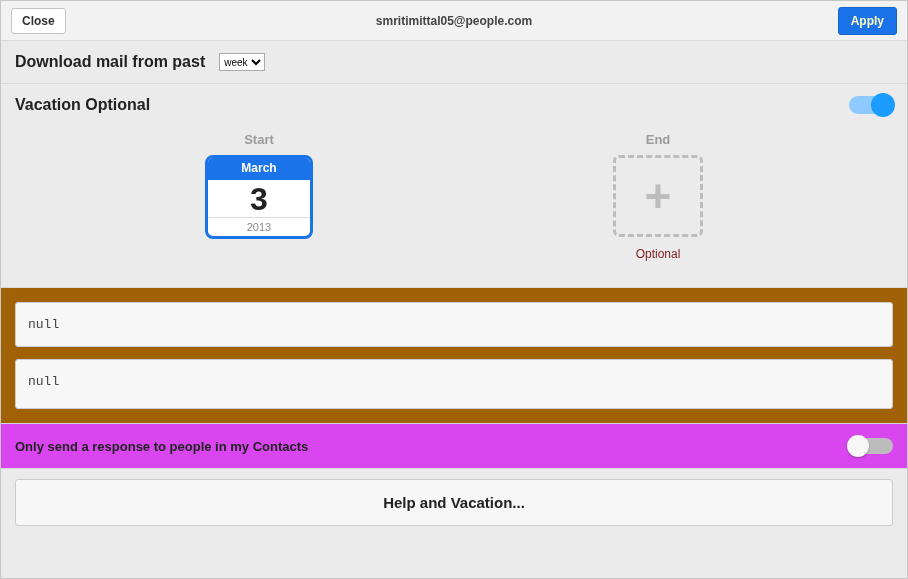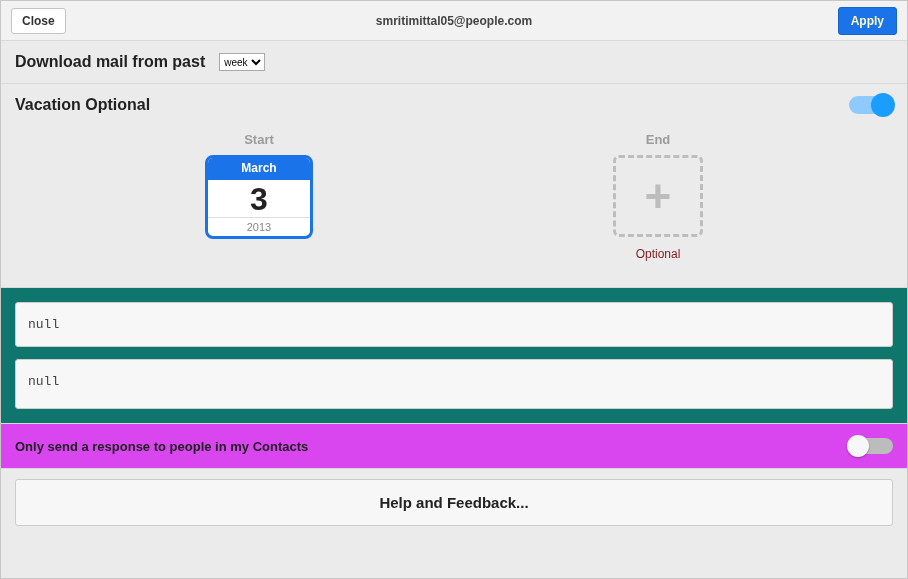--- a/index.html
+++ b/index.html
@@ -179,21 +179,21 @@
     cursor: pointer;
     line-height: 1;
   }
   .optional {
     font-size: 12px;
     color: #7f1d1d;
     margin-top: 10px;
   }
   .fields-area {
     padding: 14px;
-    background:#0f766e;
+    background:#a16207;
     border-bottom:1px solid #d8d8d8;
   }
   .field {
     background: #f7f7f7;
     border: 1px solid #ccc;
     border-radius: 3px;
     padding: 14px 12px;
     font-family: "Courier New", monospace;
     font-size: 13px;
     color: #444;
@@ -280,14 +280,14 @@
 </div>
 
 <div class="contacts-row">
   <span class="contacts-label">Only send a response to people in my Contacts</span>
   <div class="toggle-off">
     <div class="knob"></div>
   </div>
 </div>
 
 <div class="help-wrap">
-  <div class="help-btn">Help and Feedback...</div>
+  <div class="help-btn">Help and Vacation...</div>
 </div>
 
 </body></html>

